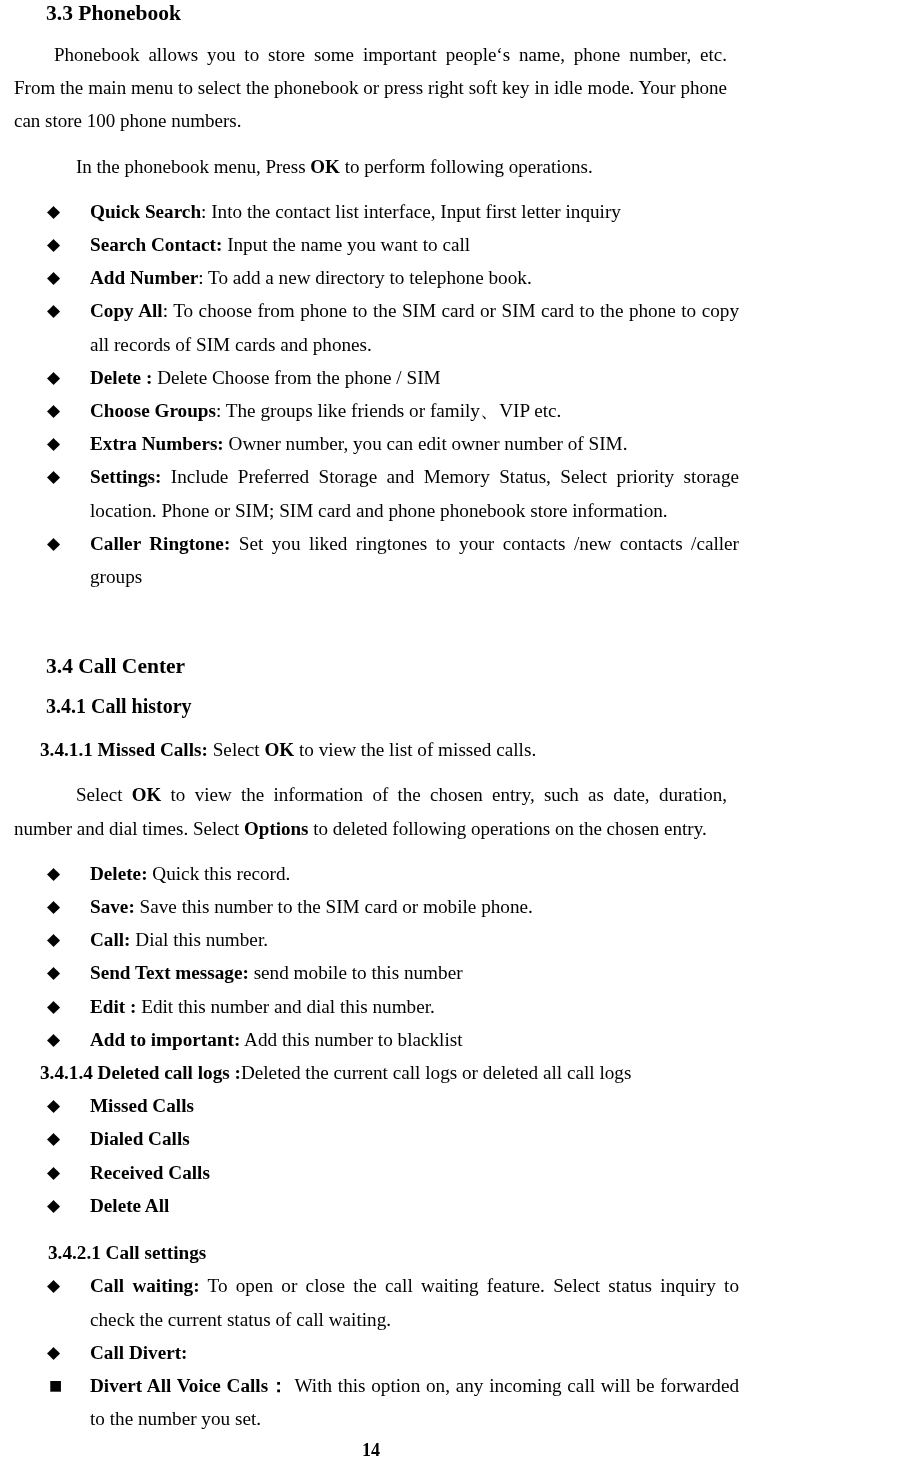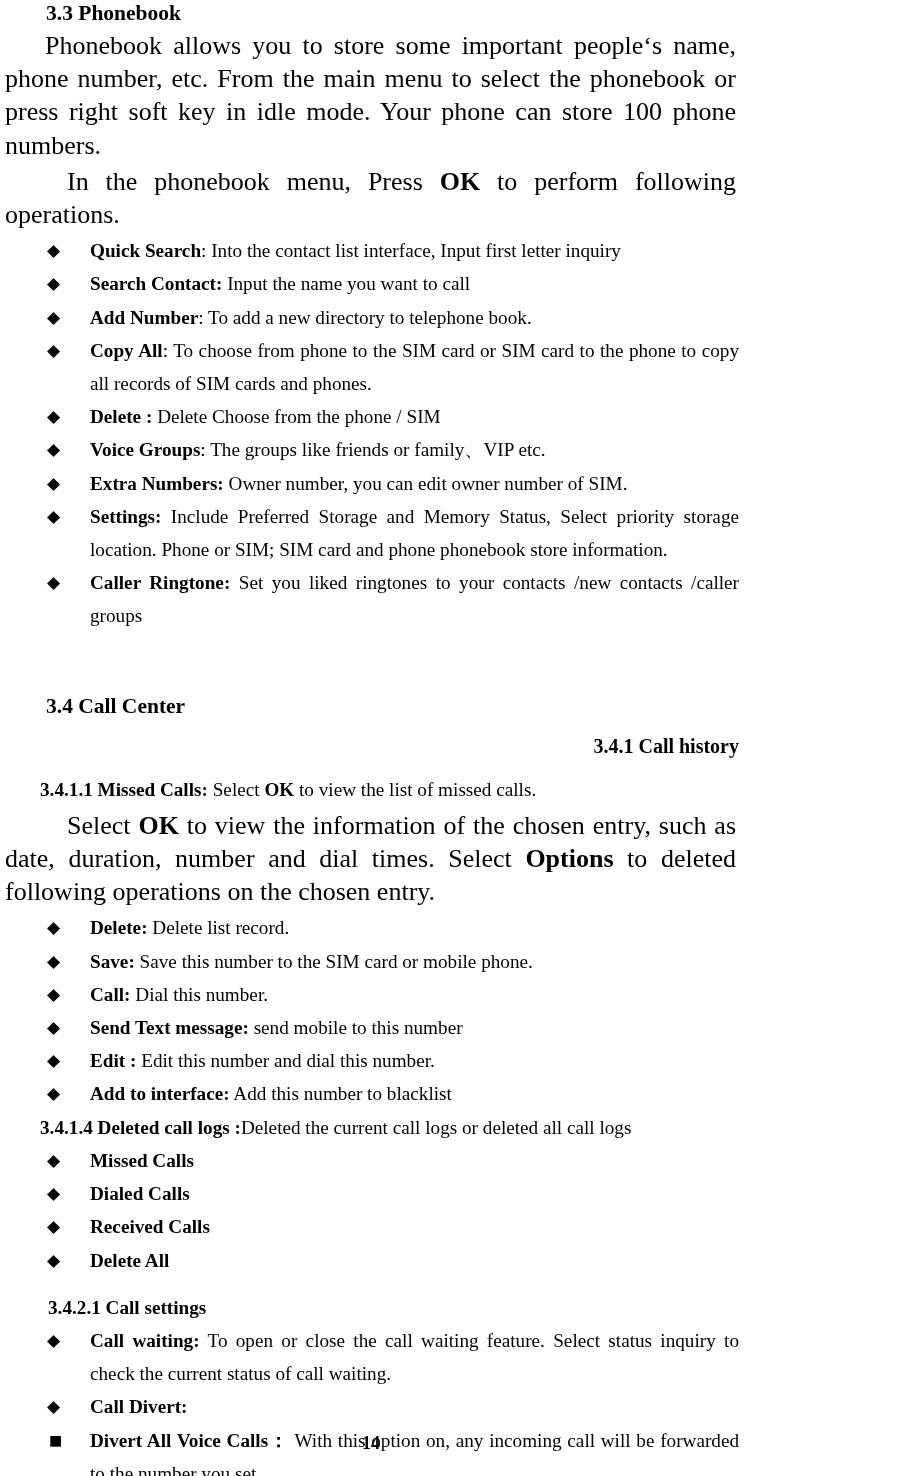--- a/index.html
+++ b/index.html
@@ -34,28 +34,27 @@
     text-indent: 0;
   }
   .h2-wrap { padding-left: 44px; }
   .h3-wrap { padding-left: 44px; }
   h3.h-sub {
     font-size: 20px;
     font-weight: bold;
     margin: 0;
     padding: 0;
     line-height: 26px;
-    text-align: right;
   }
 
   
   p.body {
-    font-size: 26px;
-    line-height: 33.2px;
-    margin: 3px;
+    font-size: 19px;
+    line-height: 33.2px;
+    margin: 12px;
     padding: 0;
     text-align: justify;
     text-justify: inter-word;
     text-indent: 40px;
   }
   p.body.ind-lg { text-indent: 62px; }
 
   
   p.numline {
     font-size: 19.2px;
@@ -98,21 +97,21 @@
   b, strong { font-weight: bold; }
 
   .spacer-sm { height: 14px; }
   .spacer-md { height: 26px; }
   .spacer-lg { height: 34px; }
 
   .pagenum {
     position: absolute;
     left: 0;
     right: 0;
-    bottom: 23px;
+    bottom: 16px;
     text-align: center;
     font-size: 18px;
     font-weight: bold;
     line-height: 20px;
   }
 </style>
 </head>
 <body>
 
 <div class="page">
@@ -135,21 +134,21 @@
     <li class="bitem">
       <span class="bullet">◆</span><b>Add Number</b><span>:</span><span> To add a new directory to telephone book.</span>
     </li>
     <li class="bitem">
       <span class="bullet">◆</span><b>Copy All</b><span>:</span><span> To choose from phone to the SIM card or SIM card to the phone to copy all records of SIM cards and phones.</span>
     </li>
     <li class="bitem">
       <span class="bullet">◆</span><b>Delete :</b><span></span><span> Delete Choose from the phone / SIM</span>
     </li>
     <li class="bitem">
-      <span class="bullet">◆</span><b>Voice Groups</b><span>:</span><span> The groups like friends or family、VIP etc.</span>
+      <span class="bullet">◆</span><b>Choose Groups</b><span>:</span><span> The groups like friends or family、VIP etc.</span>
     </li>
     <li class="bitem">
       <span class="bullet">◆</span><b>Extra Numbers:</b><span></span><span> Owner number, you can edit owner number of SIM.</span>
     </li>
     <li class="bitem">
       <span class="bullet">◆</span><b>Settings:</b><span></span><span> Include Preferred Storage and Memory Status, Select priority storage location. Phone or SIM; SIM card and phone phonebook store information.</span>
     </li>
     <li class="bitem">
       <span class="bullet">◆</span><b>Caller Ringtone:</b><span></span><span> Set you liked ringtones to your contacts /new contacts /caller groups</span>
     </li>
@@ -171,36 +170,36 @@
   <div class="spacer-sm"></div>
 
   <p class="numline"><b>3.4.1.1 Missed Calls:</b><span> Select </span><b>OK</b><span> to view the list of missed calls.</span></p>
 
 
 
   <p class="body ind-lg"><span>Select </span><b>OK</b><span> to view the information of the chosen entry, such as date, duration, number and dial times. Select </span><b>Options</b><span> to deleted following operations on the chosen entry.</span></p>
 
   <ul class="blist">
     <li class="bitem">
-      <span class="bullet">◆</span><b>Delete:</b><span> Delete list record.</span>
+      <span class="bullet">◆</span><b>Delete:</b><span> Quick this record.</span>
     </li>
     <li class="bitem">
       <span class="bullet">◆</span><b>Save:</b><span> Save this number to the SIM card or mobile phone.</span>
     </li>
     <li class="bitem">
       <span class="bullet">◆</span><b>Call:</b><span> Dial this number.</span>
     </li>
     <li class="bitem">
       <span class="bullet">◆</span><b>Send Text message:</b><span> send mobile to this number</span>
     </li>
     <li class="bitem">
       <span class="bullet">◆</span><b>Edit :</b><span> Edit this number and dial this number.</span>
     </li>
     <li class="bitem">
-      <span class="bullet">◆</span><b>Add to interface:</b><span> Add this number to blacklist</span>
+      <span class="bullet">◆</span><b>Add to important:</b><span> Add this number to blacklist</span>
     </li>
   </ul>
 
   <p class="numline"><b>3.4.1.4 Deleted call logs :</b><span>Deleted the current call logs or deleted all call logs</span></p>
 
   <ul class="blist">
     <li class="bitem">
       <span class="bullet">◆</span><b>Missed Calls</b>
     </li>
     <li class="bitem">

